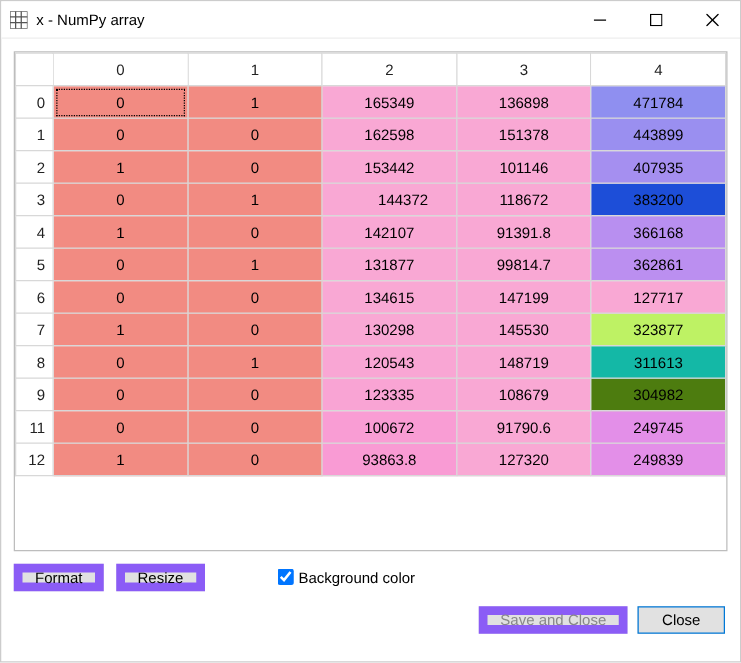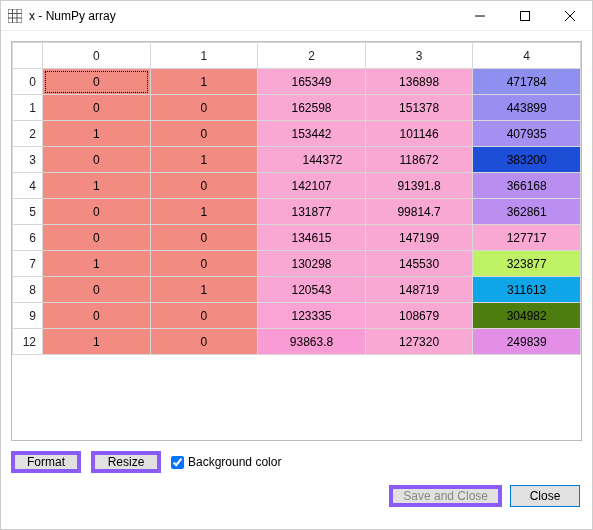--- a/index.html
+++ b/index.html
@@ -76,32 +76,32 @@
   .sel { outline: 1px dotted #000; outline-offset: -3px; }
   .toolbar {
     display: flex;
     align-items: center;
     gap: 10px;
     margin-top: 10px;
   }
   .btn {
     min-width: 70px;
     height: 22px;
-    border: 4px solid #8b5cf6;
+    border: 7px solid #8b5cf6;
     background: #e1e1e1;
     display: inline-flex;
     align-items: center;
     justify-content: center;
     padding: 0 10px;
     cursor: default;
   }
   .btn.disabled { color:#888; }
   .btn.primary { border: 1px solid #0078d7; }
   .chk {
-    display: inline-flex; align-items: flex-end; gap: 4px;
+    display: inline-flex; align-items: flex-start; gap: 4px; margin-left: 48px;
   }
   .chk input { width:13px; height:13px; margin:0; }
   .dlgbtns {
     display: flex;
     justify-content: flex-end;
     gap: 8px;
     padding: 6px 12px 10px 12px;
   }
   
   .table-scroll::-webkit-scrollbar { width: 17px; }
@@ -219,29 +219,37 @@
               <td style="background: rgb(249, 168, 212);">130298</td>
               <td style="background: rgb(249, 168, 212);">145530</td>
               <td style="background: #bef264;">323877</td>
             </tr>
             <tr>
               <td class="rowhdr">8</td>
               <td style="background: rgb(242, 139, 130);">0</td>
               <td style="background: rgb(242, 139, 130);">1</td>
               <td style="background: rgb(249, 166, 212); margin-left: 32px;">120543</td>
               <td style="background: rgb(249, 168, 212);">148719</td>
-              <td style="background: #0ea5e9;">311613</td>
+              <td style="background: #14b8a6;">311613</td>
             </tr>
             <tr>
               <td class="rowhdr">9</td>
               <td style="background: rgb(242, 139, 130);">0</td>
               <td style="background: rgb(242, 139, 130);">0</td>
               <td style="background: rgb(249, 164, 212);">123335</td>
               <td style="background: rgb(249, 168, 212);">108679</td>
               <td style="background: #4d7c0f; margin-top: 29px;">304982</td>
+            </tr>
+            <tr>
+              <td class="rowhdr">11</td>
+              <td style="background: rgb(242, 139, 130);">0</td>
+              <td style="background: rgb(242, 139, 130);">0</td>
+              <td style="background: rgb(249, 157, 212);">100672</td>
+              <td style="background: rgb(249, 168, 212);">91790.6</td>
+              <td style="background: rgb(227, 143, 232);">249745</td>
             </tr>
             <tr>
               <td class="rowhdr">12</td>
               <td style="background: rgb(242, 139, 130);">1</td>
               <td style="background: rgb(242, 139, 130);">0</td>
               <td style="background: rgb(249, 155, 212);">93863.8</td>
               <td style="background: rgb(249, 168, 212);">127320</td>
               <td style="background: rgb(227, 143, 232);">249839</td>
             </tr>
           </tbody>

